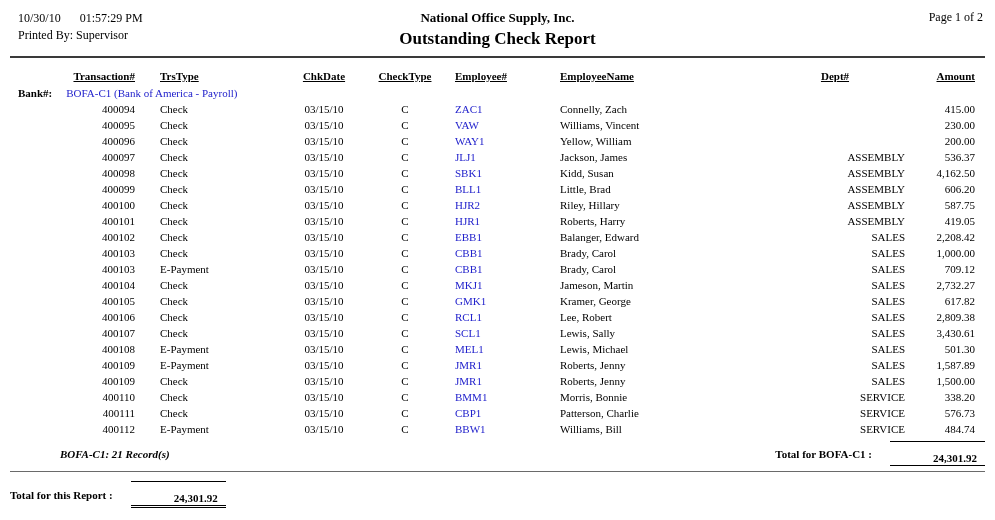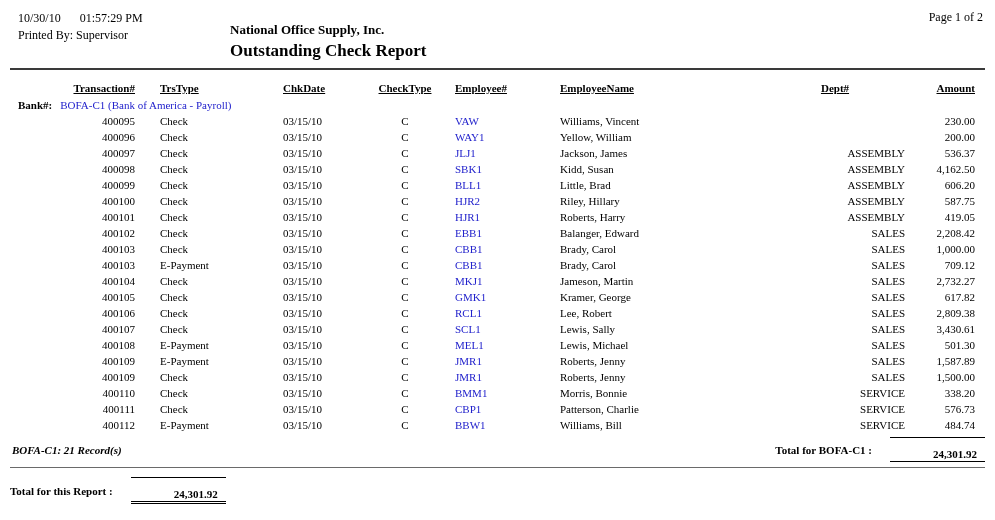--- a/index.html
+++ b/index.html
@@ -8,53 +8,53 @@
     width:995px; height:520px; overflow:hidden;
     font-family:"Liberation Serif","DejaVu Serif",serif;
     color:#000;
   }
   .page { width:995px; height:388px; padding:10px 10px 0 10px; position:relative; }
 
   
   .report-header { display:flex; align-items:flex-start; }
   .hdr-left  { width:220px; font-size:12px; line-height:17px; padding-left:8px; }
   .hdr-left .time { margin-left:19px; }
-  .hdr-center{ flex:1; text-align:left;margin-top:12px; }
+  .hdr-center{ flex:1; text-align:center; }
   .hdr-right { width:220px; text-align:right; font-size:12px; padding-right:2px; }
   .company   { font-size:13px; font-weight:bold; }
   .rpt-title { font-size:17px; font-weight:bold; margin-top:3px; }
   .header-rule { border-top:2px solid #3a3a3a; margin-top:7px; }
 
   
   table { width:975px; border-collapse:collapse; table-layout:fixed; margin-top:8px; }
   th, td { font-size:11px; white-space:nowrap; overflow:hidden; }
   thead th { font-weight:bold; text-decoration:underline; height:18px; vertical-align:bottom; padding-bottom:2px; }
   tbody td { height:16px; vertical-align:middle; }
 
   .c-trans  { text-align:right;  padding-right:10px; }
   .c-type   { text-align:left;   padding-left:15px; }
-  .c-date   { text-align:left;   padding-left:8px; }
+  .c-date   { text-align:center;   padding-left:8px; }
   .c-chk    { text-align:center; }
   .c-emp    { text-align:left;   padding-left:10px; }
   .c-name   { text-align:left;   padding-left:10px; }
   .c-dept   { text-align:right;  padding-right:5px; }
   .c-amt    { text-align:right;  padding-right:10px; }
   th.c-dept { text-align:center; padding-right:0; }
 
   .link { color:var(--link,#2222CC); }
 
   .bank-row td { height:17px; }
   .bank-label { font-weight:bold; padding-left:8px; }
-  .bank-value { margin-left:8px; }
+  .bank-value { margin-left:14px; }
 
   
   .total-row { display:flex; align-items:center; width:975px; }
   .group-total  { margin-top:4px; }
   .report-total { margin-top:9px; }
-  .records { flex:1; font-size:11px; font-style:italic; font-weight:bold; padding-left:2px; }
+  .records { flex:1; font-size:11px; font-style:italic; font-weight:bold; padding-left:2px;margin-left:48px; }
   .tlabel  { font-size:11px; font-weight:bold; margin-right:18px; }
   .tamount {
     width:95px; font-size:11px; font-weight:bold; text-align:right;
     padding:10px 8px 1px 0;
     border-top:1px solid #000; border-bottom:1px solid #000;
   }
   .report-total .tamount { border-bottom:3px double #000; }
   .section-rule { border-top:1px solid #6a6a6a; margin-top:5px; }
 </style>
 </head>
@@ -100,20 +100,30 @@
         <th class="c-dept">Dept#</th>
         <th class="c-amt">Amount</th>
       </tr>
     </thead>
     <tbody id="rows-body">
       <tr class="bank-row">
         <td colspan="8">
           <span class="bank-label">Bank#:</span><span class="bank-value link">BOFA-C1 (Bank of America - Payroll)</span>
         </td>
       </tr>
+    <tr>
+      <td class="c-trans">400094</td>
+      <td class="c-type">Check</td>
+      <td class="c-date">03/15/10</td>
+      <td class="c-chk">C</td>
+      <td class="c-emp link">ZAC1</td>
+      <td class="c-name">Connelly, Zach</td>
+      <td class="c-dept"></td>
+      <td class="c-amt">415.00</td>
+    </tr>
         <tr>
       <td class="c-trans">400095</td>
       <td class="c-type">Check</td>
       <td class="c-date">03/15/10</td>
       <td class="c-chk">C</td>
       <td class="c-emp link">VAW</td>
       <td class="c-name">Williams, Vincent</td>
       <td class="c-dept"></td>
       <td class="c-amt">230.00</td>
     </tr>

